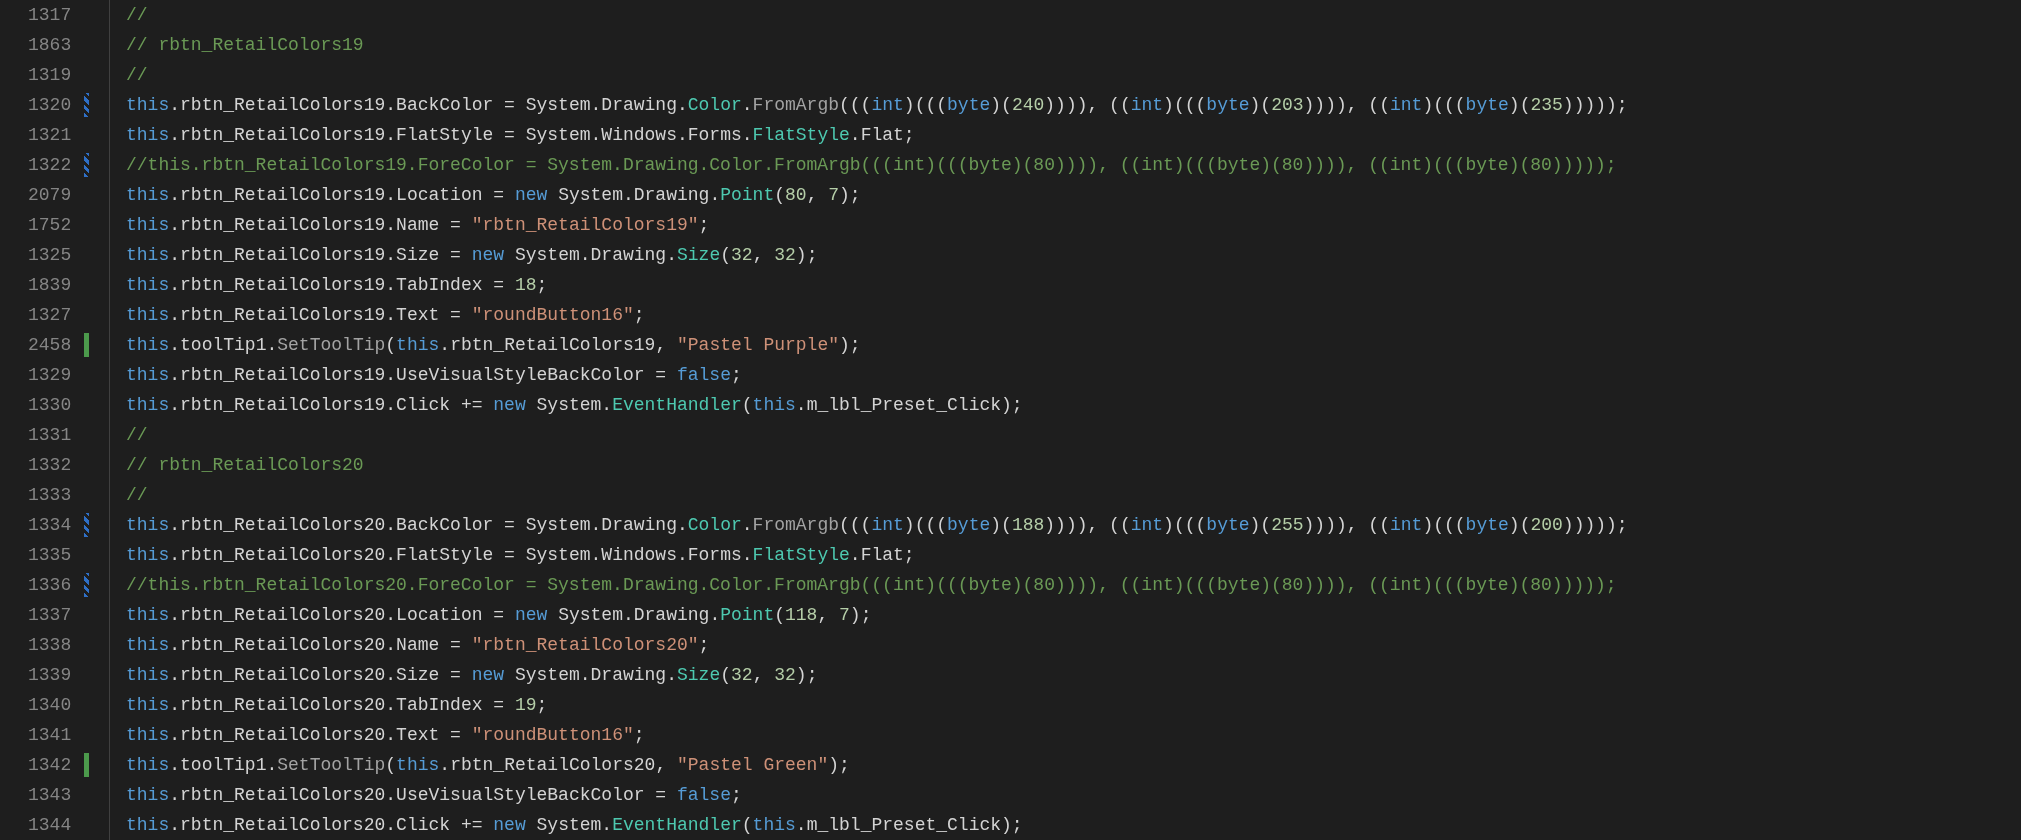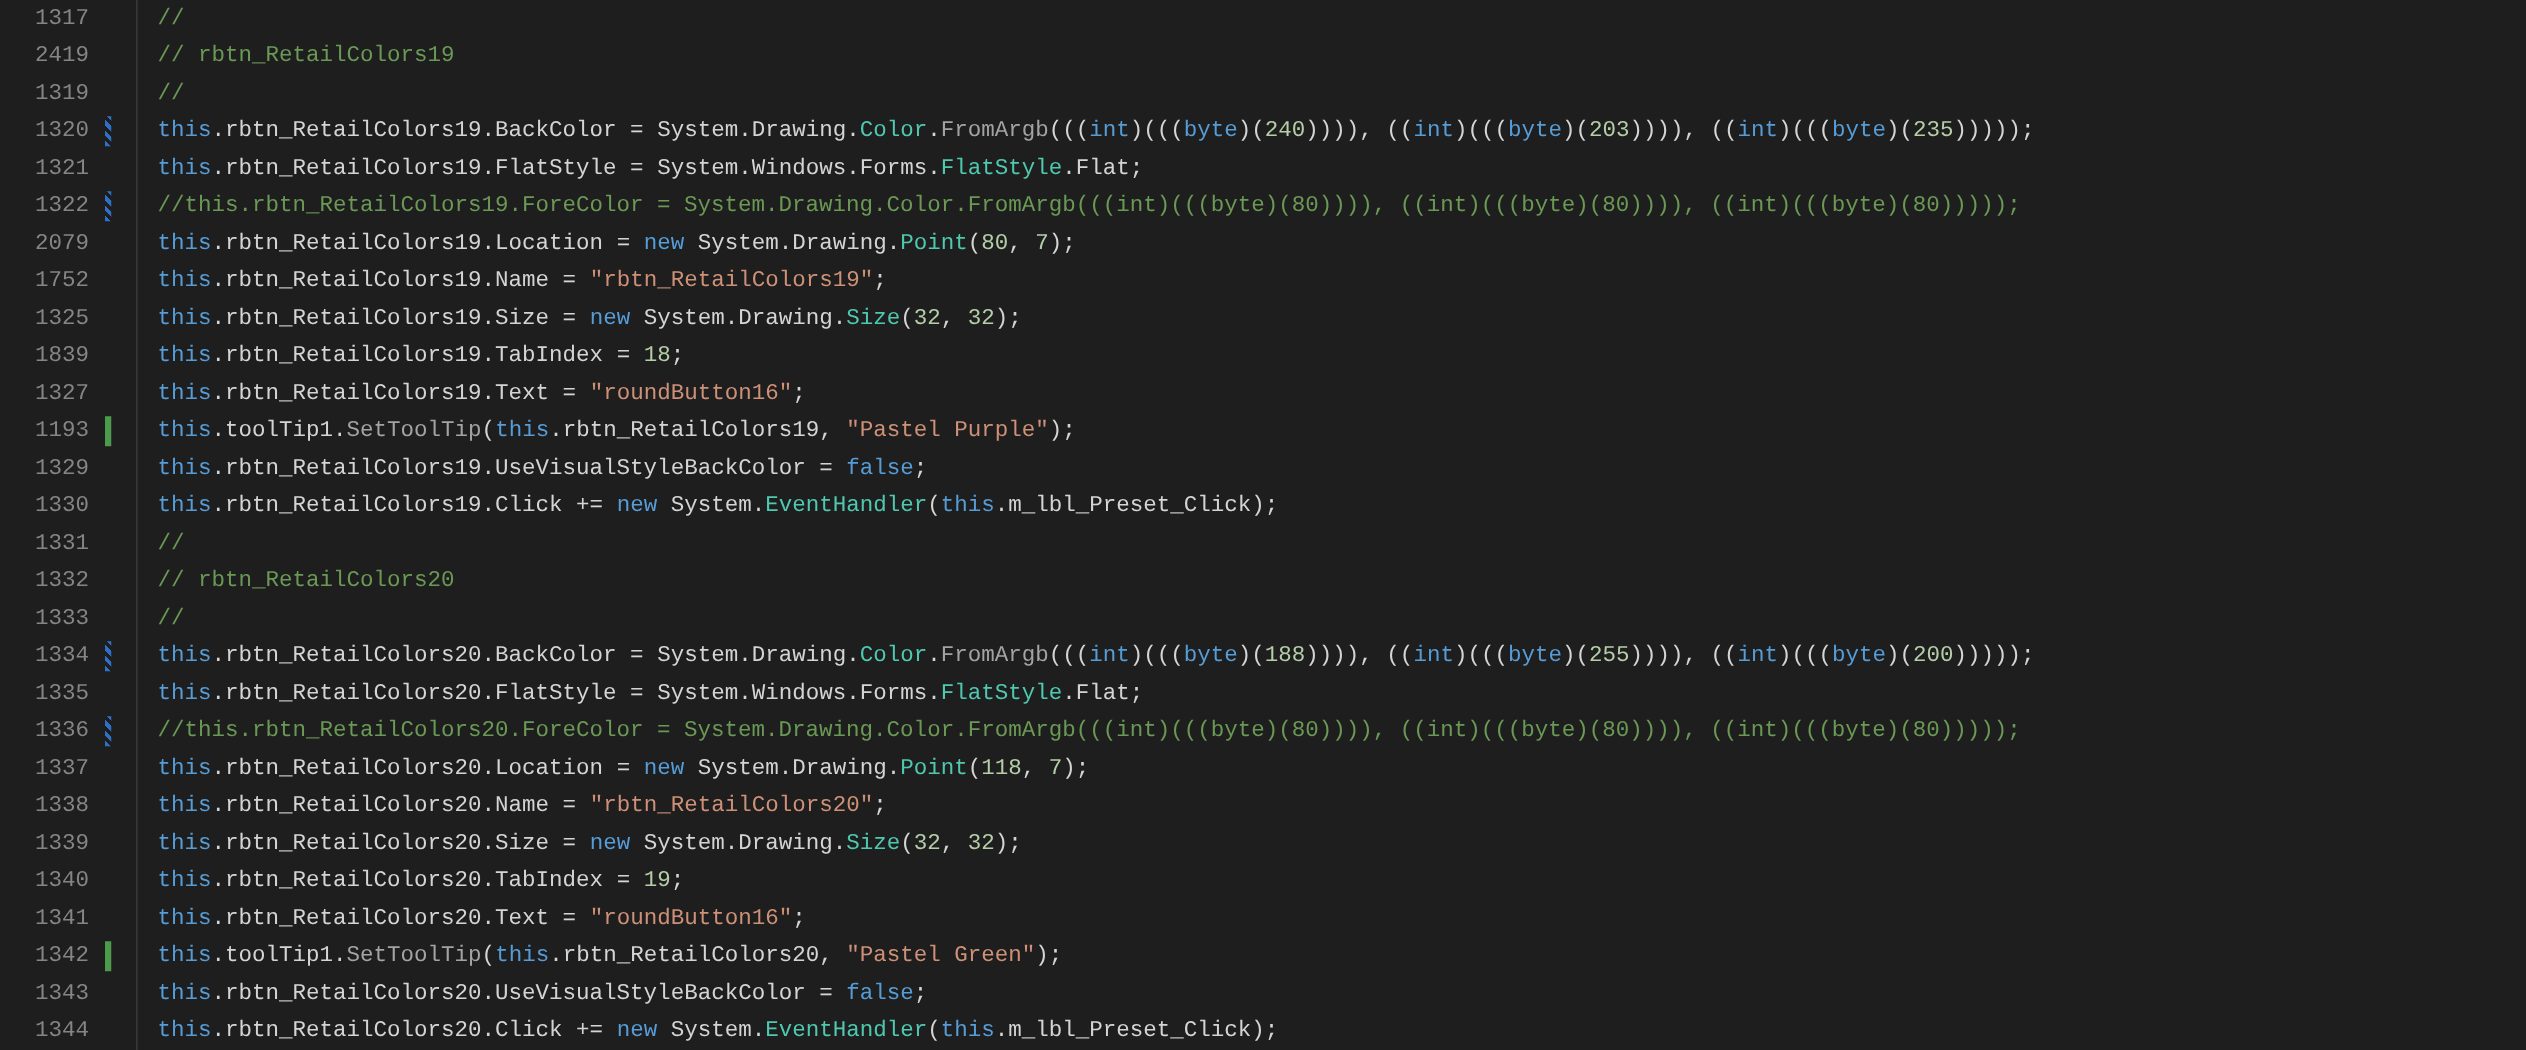--- a/index.html
+++ b/index.html
@@ -83,31 +83,31 @@
   .c-string { color: #ce9178; }
   .c-number { color: #b5cea8; margin-top: 24px; }
   .c-punct { color: #d4d4d4; }
 </style>
 </head>
 <body>
 
 <div class="editor">
   <div class="gutter" id="gutter">
       <div>1317</div>
-      <div>2419</div>
+      <div>1863</div>
       <div>1319</div>
       <div>1320</div>
       <div>1321</div>
       <div>1322</div>
       <div>2079</div>
       <div>1752</div>
       <div>1325</div>
       <div>1839</div>
       <div>1327</div>
-      <div>1193</div>
+      <div>2458</div>
       <div>1329</div>
       <div>1330</div>
       <div>1331</div>
       <div>1332</div>
       <div>1333</div>
       <div>1334</div>
       <div>1335</div>
       <div>1336</div>
       <div>1337</div>
       <div>1338</div>

